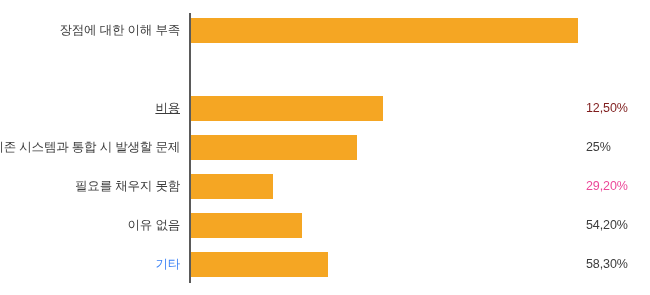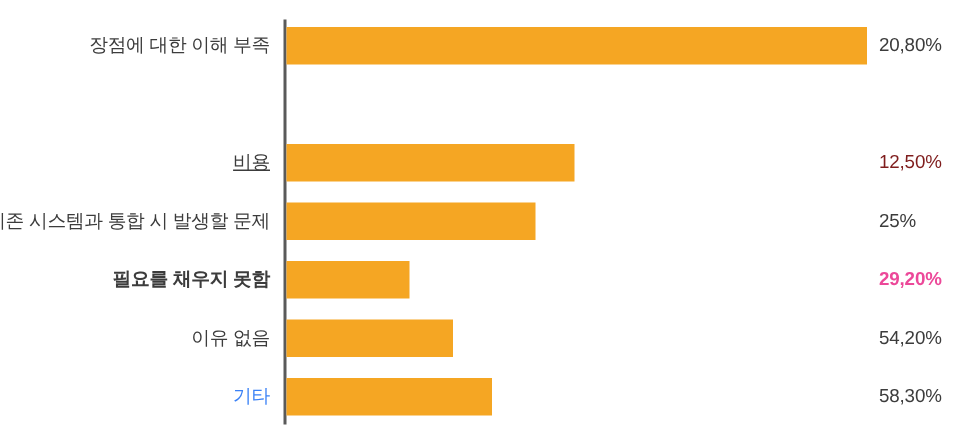--- a/index.html
+++ b/index.html
@@ -96,41 +96,40 @@
 
   <div id="axis-line" style="background: rgb(90, 90, 90);"></div>
 
   <div class="plot-area">
 
     <div class="bar-row" style="top:10px;">
       <div class="cat-label" style="color: rgb(60, 60, 60);">장점에 대한 이해 부족</div>
       <div class="bar-track">
         <div class="bar" style="width: 387px; background: rgb(245, 166, 35);"></div>
       </div>
-      <div class="val-label" style="color: rgb(60, 60, 60);">20,80%</div>
     </div>
 
 
     <div class="bar-row" style="top:88px;">
       <div class="cat-label" style="color: rgb(60, 60, 60); text-decoration: underline;">비용</div>
       <div class="bar-track">
         <div class="bar" style="width: 192px; background: rgb(245, 166, 35);"></div>
       </div>
       <div class="val-label" style="color: #7f1d1d;">12,50%</div>
     </div>
 
     <div class="bar-row" style="top:127px;">
       <div class="cat-label" style="color: rgb(60, 60, 60);">기존 시스템과 통합 시 발생할 문제</div>
       <div class="bar-track">
         <div class="bar" style="width: 166px; background: rgb(245, 166, 35);"></div>
       </div>
       <div class="val-label" style="color: rgb(60, 60, 60);">25%</div>
     </div>
 
-    <div class="bar-row" style="top:166px;font-weight:bold;">
+    <div class="bar-row" style="top:166px;">
       <div class="cat-label" style="color: rgb(60, 60, 60);">필요를 채우지 못함</div>
       <div class="bar-track">
         <div class="bar" style="width: 82px; background: rgb(245, 166, 35);"></div>
       </div>
       <div class="val-label" style="color: #ec4899;">29,20%</div>
     </div>
 
     <div class="bar-row" style="top:205px;">
       <div class="cat-label" style="color: rgb(60, 60, 60);">이유 없음</div>
       <div class="bar-track">

